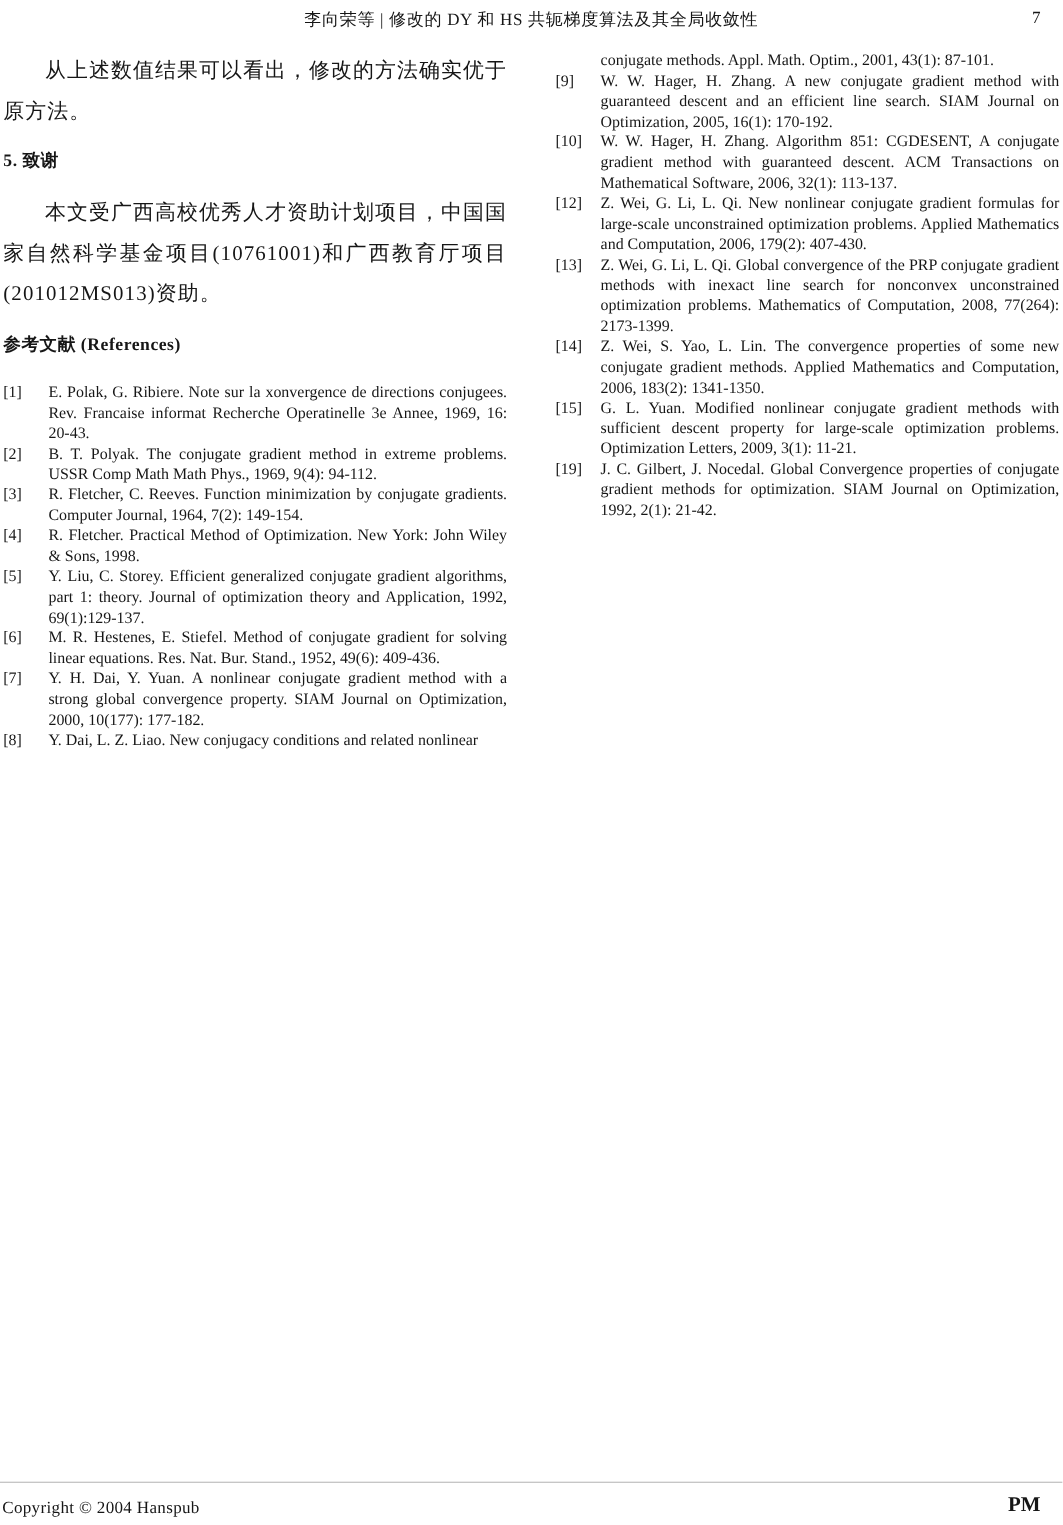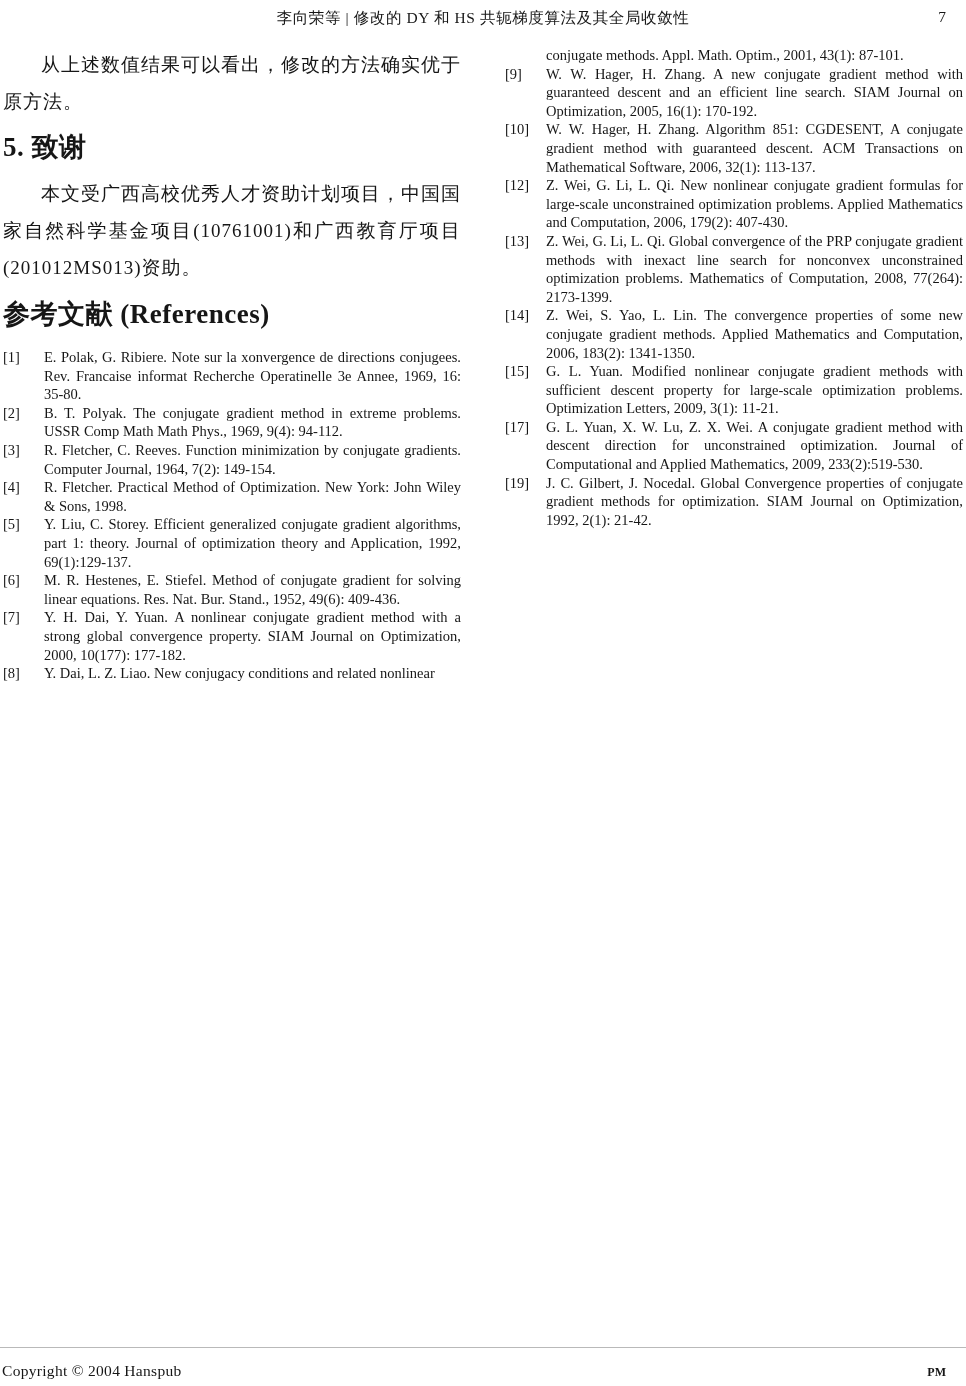--- a/index.html
+++ b/index.html
@@ -20,40 +20,40 @@
   .columns {
     position:absolute; top:46px; left:3px; width:960px;
     display:flex; gap:44px;
   }
   .col { width:458px; }
   .para-cn {
     font-size:19px; line-height:37px; text-align:justify;
     text-indent:2em; letter-spacing:1px;
   }
   .heading-cn {
-    font-size:27px; font-weight:bold; line-height:28px; letter-spacing:0.5px;
+    font-size:16px; font-weight:bold; line-height:28px; letter-spacing:0.5px;
   }
   .heading-ack { margin-top:13px; margin-bottom:14px; }
   .heading-refs { margin-top:14px; margin-bottom:20px; }
   .ref, .ref-cont {
     font-size:14.5px; line-height:18.6px; text-align:justify;
   }
   .ref { position:relative; }
   .ref-label { position:absolute; left:0; top:0; }
   .ref-text { margin-left:41px; }
   .ref-cont { margin-left:41px; }
   .footer-rule {
     position:absolute; left:0; right:0; bottom:38px;
     border-top:1px solid #b9b9b9; height:0;
   }
   .footer-copy {
     position:absolute; left:2px; bottom:6px; font-size:15.5px; letter-spacing:0.3px;
   }
   .footer-pm {
-    position:absolute; right:20px; bottom:6px; font-size:12px; font-weight:bold;margin-top:36px;
+    position:absolute; right:20px; bottom:6px; font-size:19px; font-weight:bold;margin-top:36px;
   }
 </style>
 </head>
 <body>
 
 <div class="page-header">李向荣等 | 修改的 DY 和 HS 共轭梯度算法及其全局收敛性</div>
 <div class="page-number">7</div>
 
 <div class="columns">
 
@@ -63,21 +63,21 @@
     <h2 class="heading-cn heading-ack">5. 致谢</h2>
 
     <p class="para-cn">本文受广西高校优秀人才资助计划项目，中国国家自然科学基金项目(10761001)和广西教育厅项目(201012MS013)资助。</p>
 
     <h2 class="heading-cn heading-refs">参考文献 (References)</h2>
 
     <div>
 
         <div class="ref">
           <span class="ref-label">[1]</span>
-          <div class="ref-text">E. Polak, G. Ribiere. Note sur la xonvergence de directions conjugees. Rev. Francaise informat Recherche Operatinelle 3e Annee, 1969, 16: 35-80.</div>
+          <div class="ref-text">E. Polak, G. Ribiere. Note sur la xonvergence de directions conjugees. Rev. Francaise informat Recherche Operatinelle 3e Annee, 1969, 16: 20-43.</div>
         </div>
 
         <div class="ref">
           <span class="ref-label">[2]</span>
           <div class="ref-text">B. T. Polyak. The conjugate gradient method in extreme problems. USSR Comp Math Math Phys., 1969, 9(4): 94-112.</div>
         </div>
 
         <div class="ref">
           <span class="ref-label">[3]</span>
           <div class="ref-text">R. Fletcher, C. Reeves. Function minimization by conjugate gradients. Computer Journal, 1964, 7(2): 149-154.</div>
@@ -140,24 +140,20 @@
           <span class="ref-label">[14]</span>
           <div class="ref-text">Z. Wei, S. Yao, L. Lin. The convergence properties of some new conjugate gradient methods. Applied Mathematics and Computation, 2006, 183(2): 1341-1350.</div>
         </div>
 
         <div class="ref">
           <span class="ref-label">[15]</span>
           <div class="ref-text">G. L. Yuan. Modified nonlinear conjugate gradient methods with sufficient descent property for large-scale optimization problems. Optimization Letters, 2009, 3(1): 11-21.</div>
         </div>
 
 
-        <div class="ref">
-          <span class="ref-label">[17]</span>
-          <div class="ref-text">G. L. Yuan, X. W. Lu, Z. X. Wei. A conjugate gradient method with descent direction for unconstrained optimization. Journal of Computational and Applied Mathematics, 2009, 233(2):519-530.</div>
-        </div>
 
 
         <div class="ref">
           <span class="ref-label">[19]</span>
           <div class="ref-text">J. C. Gilbert, J. Nocedal. Global Convergence properties of conjugate gradient methods for optimization. SIAM Journal on Optimization, 1992, 2(1): 21-42.</div>
         </div>
       </div>
   </div>
 
 </div>

